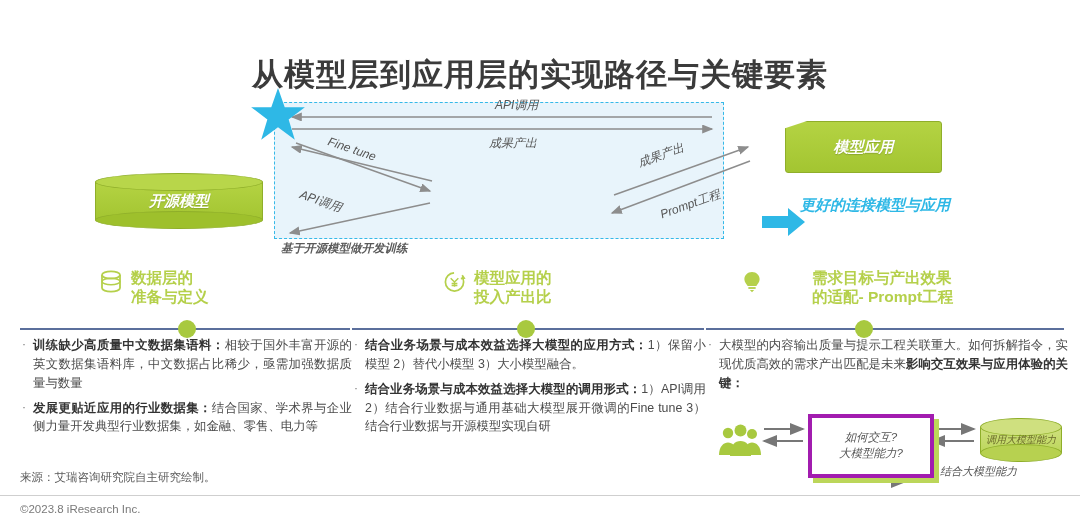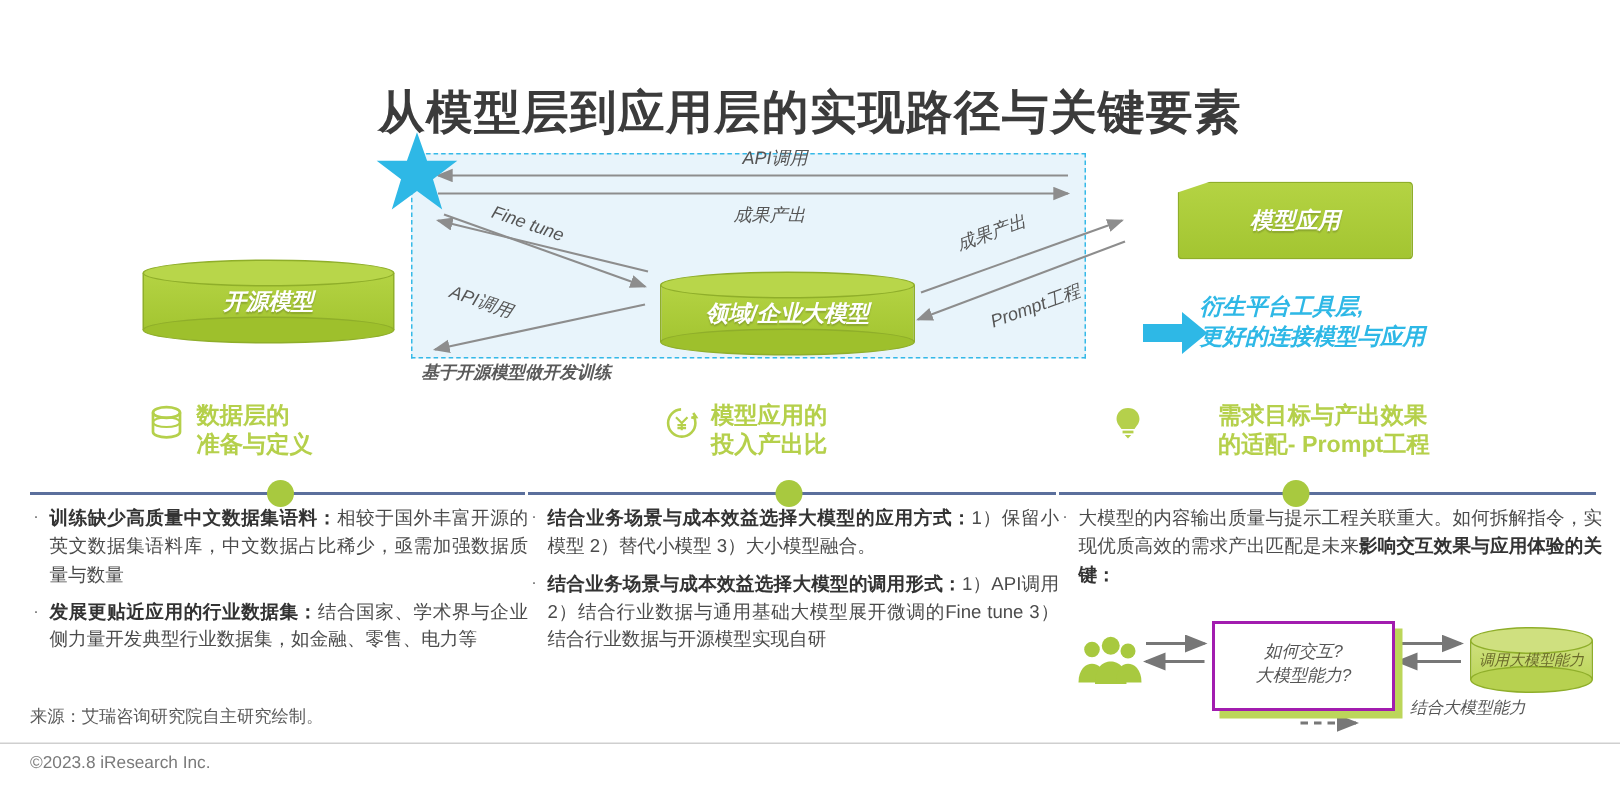--- a/index.html
+++ b/index.html
@@ -109,21 +109,21 @@
   .bullet{display:flex;gap:7px;margin-bottom:6px;}
   .bullet .bdot{flex:0 0 auto;color:#777;font-size:12px;line-height:1.45;}
   .bullet .btxt{flex:1 1 auto;text-align:justify;}
   .btxt b{font-weight:bold;color:#333;}
 
   
   .mini{position:absolute;left:718px;top:412px;width:350px;height:72px;}
   .people{position:absolute;left:0px;top:12px;width:40px;height:34px;color:#a8c93f;}
   .qbox{
     position:absolute;left:90px;top:2px;width:118px;height:56px;
-    background:#fff;border:2px solid #a21caf;box-shadow:5px 5px 0 0 #bcd65a;
+    background:#fff;border:4px solid #a21caf;box-shadow:5px 5px 0 0 #bcd65a;
     display:flex;flex-direction:column;align-items:center;justify-content:center;
   }
   .qbox span{font-size:11.5px;font-style:italic;color:#555;line-height:1.35;white-space:nowrap;}
   .minicyl{position:absolute;left:262px;top:6px;width:82px;height:44px;}
   .minicyl .lbl{font-size:10px;font-weight:normal;color:#6a6a2a;text-shadow:none;font-style:italic;}
   .minicyl .top{background:#cfe07f;}
   .minicyl .body{background:linear-gradient(180deg,#cfe07f,#bcd65a);}
   .minicyl .bot{background:#b7d150;}
   .minilbl{position:absolute;left:222px;top:52px;font-size:11px;font-style:italic;color:#555;white-space:nowrap;}
 
@@ -175,39 +175,32 @@
     </div>
 
 
     <div class="cyl" id="cyl-open">
       <div class="body"></div>
       <div class="bot"></div>
       <div class="top"></div>
       <div class="lbl">开源模型</div>
     </div>
 
-    <div class="cyl" id="cyl-domain">
-      <div class="body"></div>
-      <div class="bot"></div>
-      <div class="top"></div>
-      <div class="lbl">领域/企业大模型</div>
-    </div>
 
     <div class="appbox">
       <span>模型应用</span>
     </div>
 
     <div class="bluearrow">
       <svg viewBox="0 0 44 30" width="44" height="30">
         <path d="M0,9 L26,9 L26,1 L43,15 L26,29 L26,21 L0,21 z" fill="#2eb8e6"></path>
       </svg>
     </div>
 
     <div class="derive">
-      <div>衍生平台工具层,</div>
       <div>更好的连接模型与应用</div>
     </div>
 
     <div class="arrowlbl" style="left:495px;top:12px;">API调用</div>
     <div class="arrowlbl" style="left:489px;top:50px;">成果产出</div>
     <div class="arrowlbl" style="left:327px;top:57px;transform:rotate(19deg);">Fine tune</div>
     <div class="arrowlbl" style="left:299px;top:108px;transform:rotate(19deg);">API调用</div>
     <div class="arrowlbl" style="left:637px;top:62px;transform:rotate(-20deg);">成果产出</div>
     <div class="arrowlbl" style="left:659px;top:111px;transform:rotate(-20deg);">Prompt工程</div>
 

